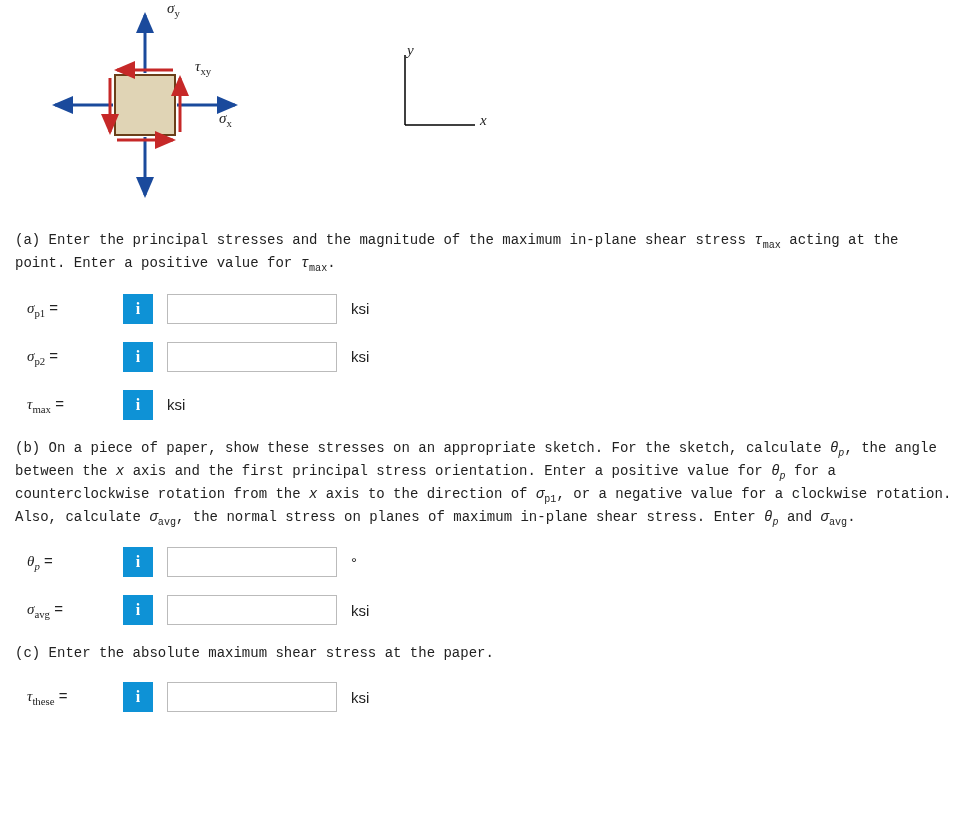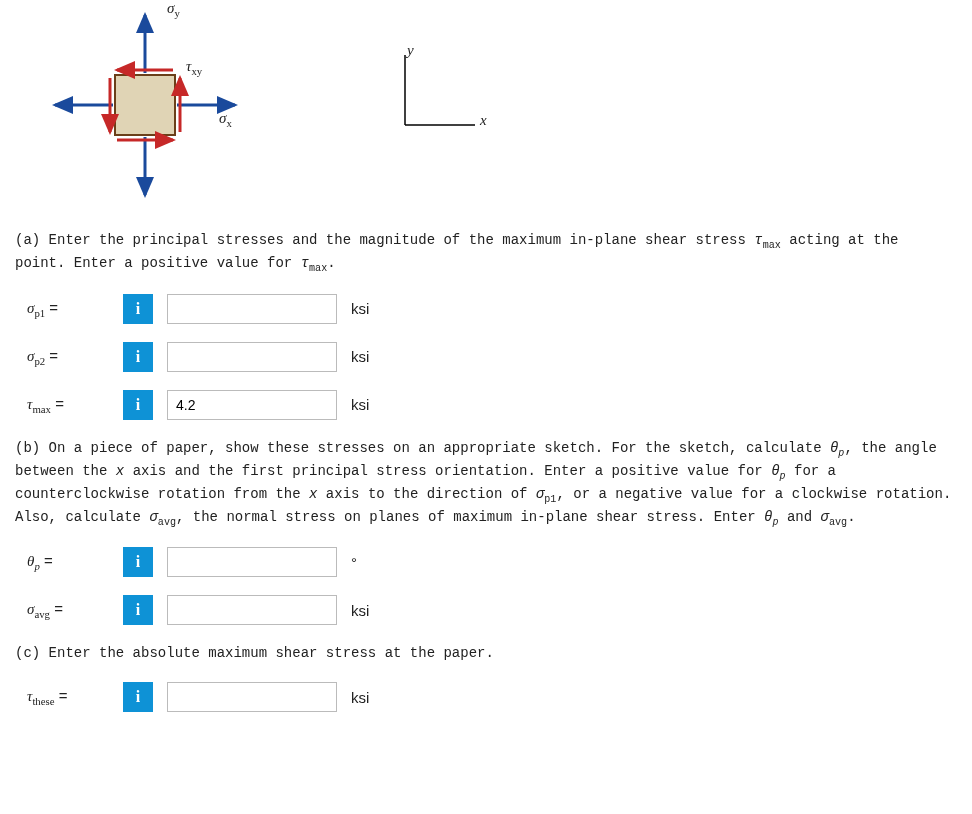--- a/index.html
+++ b/index.html
@@ -103,21 +103,21 @@
       <line x1="98" y1="105" x2="40" y2="105" stroke="#1a4a9c" stroke-width="3" marker-end="url(#arrB)"></line>
 
       <line x1="158" y1="70" x2="102" y2="70" stroke="#c62828" stroke-width="3" marker-end="url(#arrR)"></line>
       <line x1="102" y1="140" x2="158" y2="140" stroke="#c62828" stroke-width="3" marker-end="url(#arrR)"></line>
       <line x1="95" y1="78" x2="95" y2="132" stroke="#c62828" stroke-width="3" marker-end="url(#arrR)"></line>
       <line x1="165" y1="132" x2="165" y2="78" stroke="#c62828" stroke-width="3" marker-end="url(#arrR)"></line>
     </svg>
     <div style="position:absolute;top:0;left:152px;font-style:italic;font-family:Georgia,serif;">
       <span>σ</span><sub>y</sub>
     </div>
-    <div style="position:absolute;top:58px;left:171px;font-style:italic;font-family:Georgia,serif;">
+    <div style="position:absolute;top:58px;left:180px;font-style:italic;font-family:Georgia,serif;">
       <span>τ</span><sub>xy</sub>
     </div>
     <div style="position:absolute;top:110px;left:204px;font-style:italic;font-family:Georgia,serif;">
       <span>σ</span><sub>x</sub>
     </div>
   </div>
 
   <div class="axes-diagram">
     <svg width="120" height="120" viewBox="0 0 120 120">
       <line x1="20" y1="85" x2="90" y2="85" stroke="#000" stroke-width="1.5"></line>
@@ -142,21 +142,20 @@
 <div class="input-row">
   <span class="input-label"><span>σ</span><sub>p2</sub><span class="eq"> =</span></span>
   <button class="info-btn">i</button>
   <input class="answer-input" type="text" value="" style="">
   <span class="unit">ksi</span>
 </div>
 
 <div class="input-row">
   <span class="input-label"><span>τ</span><sub>max</sub><span class="eq"> =</span></span>
   <button class="info-btn">i</button>
-  <input class="answer-input" type="text" value="4.2" style="">
   <span class="unit">ksi</span>
 </div>
 
 <p class="question-text">
   <span>(b) On a piece of paper, show these stresses on an appropriate sketch. For the sketch, calculate </span><i><span>θ</span></i><sub><i>p</i></sub><span>, the angle between the </span><i>x</i><span> axis and the first principal stress orientation. Enter a positive value for </span><i><span>θ</span></i><sub><i>p</i></sub><span> for a counterclockwise rotation from the </span><i>x</i><span> axis to the direction of </span><i><span>σ</span></i><sub>p1</sub><span>, or a negative value for a clockwise rotation. Also, calculate </span><i><span>σ</span></i><sub>avg</sub><span>, the normal stress on planes of maximum in-plane shear stress. Enter </span><i><span>θ</span></i><sub><i>p</i></sub><span> and </span><i><span>σ</span></i><sub>avg</sub><span>.</span>
 </p>
 
 <div class="input-row">
   <span class="input-label"><span>θ</span><sub><i>p</i></sub><span class="eq"> =</span></span>
   <button class="info-btn">i</button>

